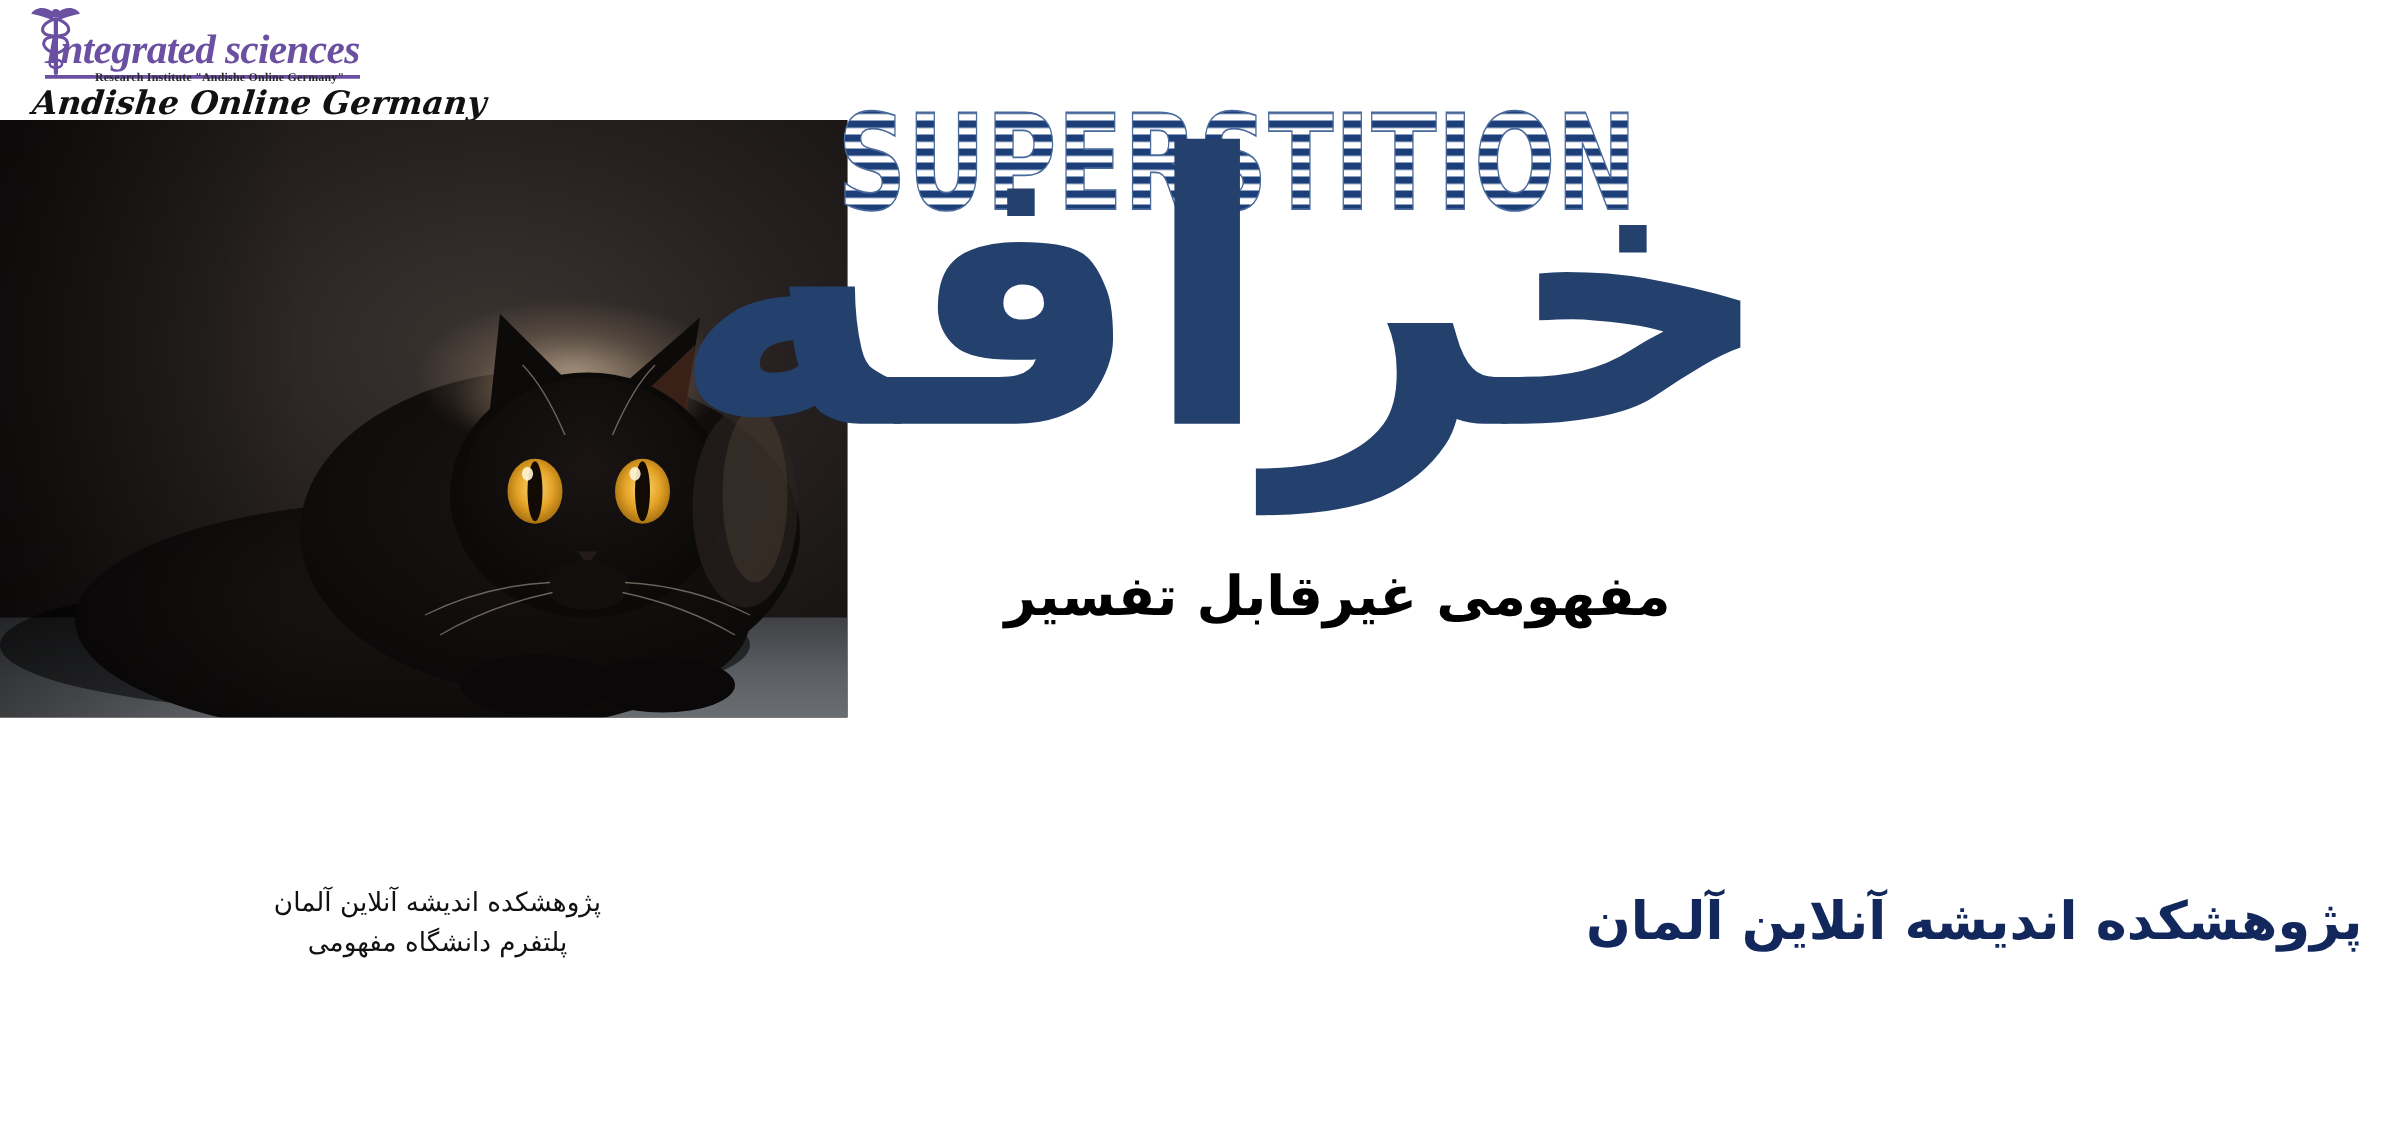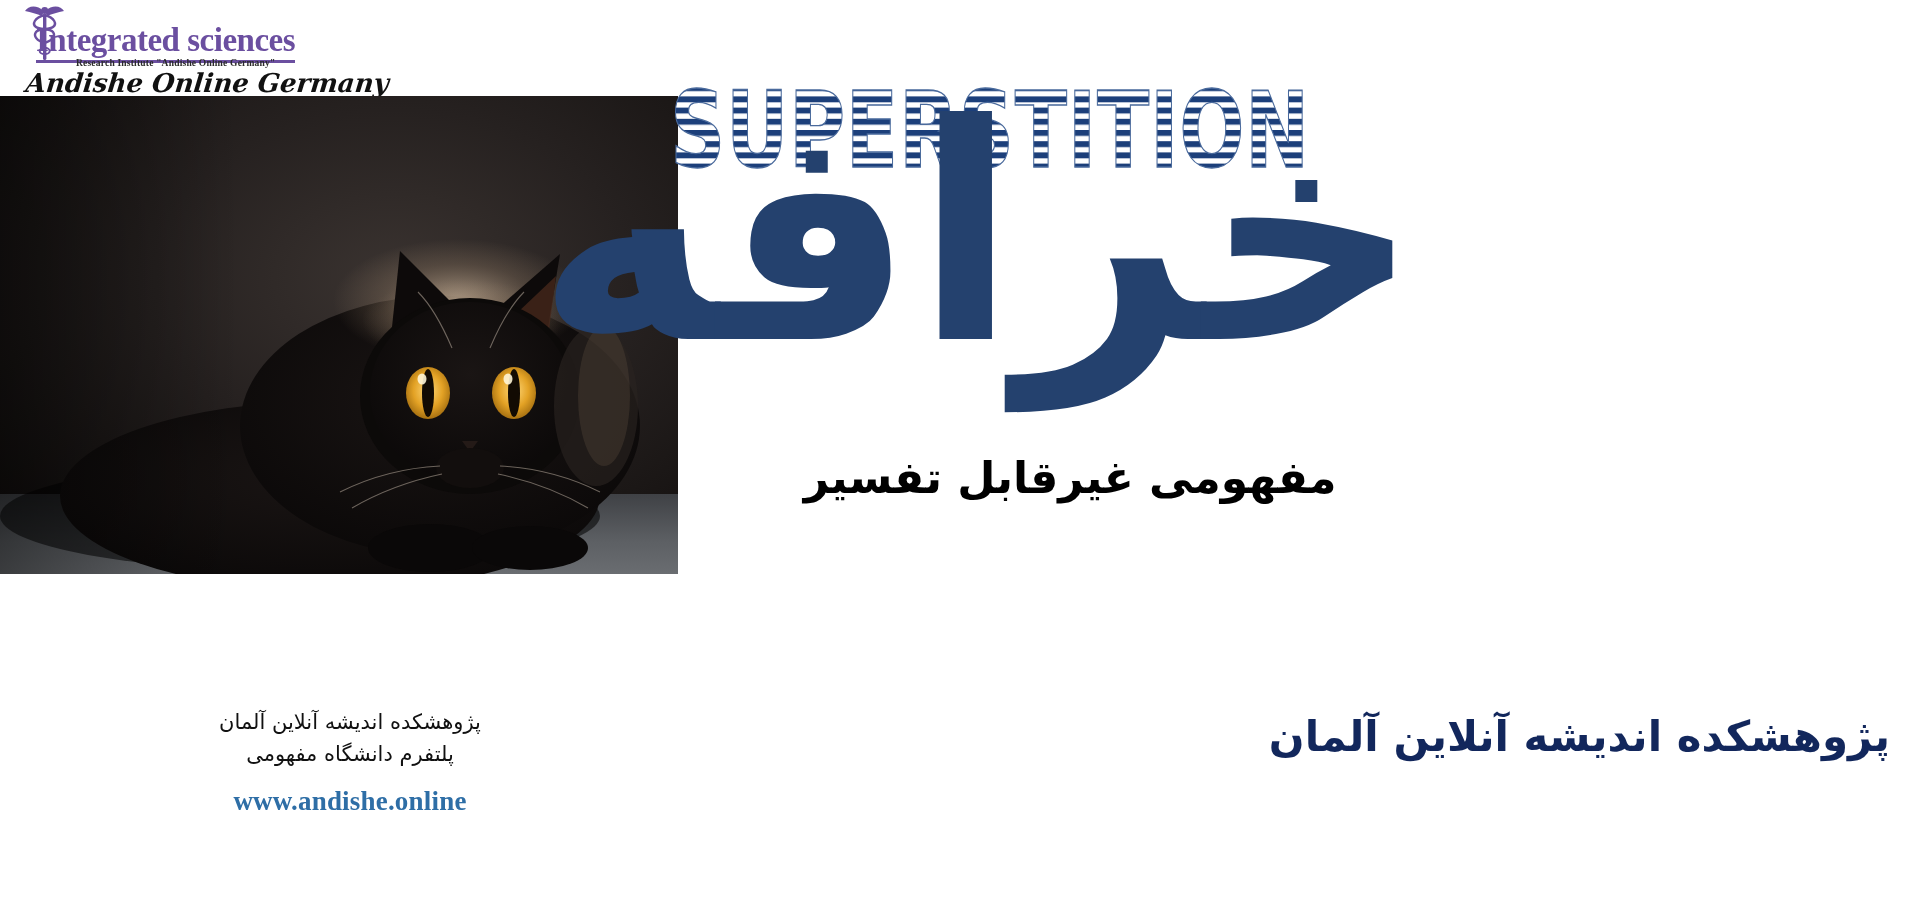--- a/index.html
+++ b/index.html
@@ -16,20 +16,21 @@
   
   .logo-block{position:absolute;left:8px;top:2px;width:330px;height:105px;}
   .caduceus{position:absolute;left:14px;top:0px;width:46px;height:62px;}
   .logo-main{
     position:absolute;left:28px;top:20px;
     font-family:"Liberation Serif","DejaVu Serif",serif;
     font-weight:700;font-size:33px;letter-spacing:-0.5px;
     color:#6b4fa0;white-space:nowrap;
     border-bottom:3px solid #6b4fa0;
     padding-bottom:1px;
+    font-style:italic;
   }
   .logo-sub{
     position:absolute;left:68px;top:56px;
     font-family:"Liberation Serif","DejaVu Serif",serif;
     font-weight:700;font-size:9.5px;letter-spacing:0.2px;
     color:#2a2a2a;white-space:nowrap;
   }
   .logo-script{
     position:absolute;left:18px;top:66px;
     font-family:"DejaVu Serif",serif;
@@ -221,20 +222,19 @@
     </svg>
   </div>
 
   <div class="fa-title">خرافه</div>
 
   <div class="fa-sub">مفهومی غیرقابل تفسیر</div>
 
   <div class="bl-block">
     <div class="bl-line">پژوهشکده اندیشه آنلاین آلمان</div>
     <div class="bl-line">پلتفرم دانشگاه مفهومی</div>
-    <div class="bl-url">www.andishe.online</div>
   </div>
 
   <div class="br-block">
     <div class="br-line second">پژوهشکده اندیشه آنلاین آلمان</div>
   </div>
 
 </div>
 
 </body></html>

